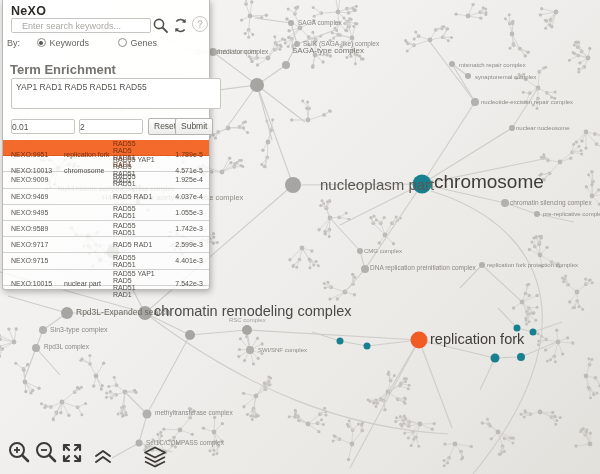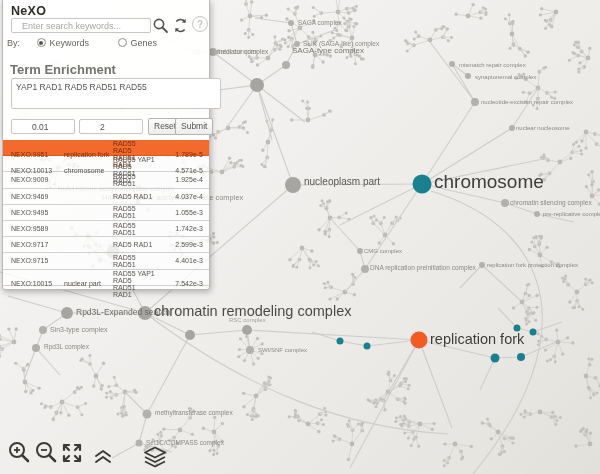--- a/index.html
+++ b/index.html
@@ -24,21 +24,21 @@
   .help-badge{position:absolute;top:16px;left:189px;width:16px;height:16px;border:1.5px solid #c9c7c3;
               border-radius:50%;color:#c9c7c3;font-size:10px;font-weight:bold;text-align:center;line-height:15px;}
   .by-row{position:absolute;left:4px;top:38px;font-size:9px;color:#66645f;}
   .radio{display:inline-block;width:9px;height:9px;border:1px solid #918f8b;border-radius:50%;
          vertical-align:-1px;margin:0 4px 0 14px;position:relative;background:#fff;}
   .radio.sel::after{content:"";position:absolute;left:1.5px;top:1.5px;width:4px;height:4px;border-radius:50%;background:#55534f;}
   .te-head{position:absolute;left:7px;top:62px;font-size:13px;color:#75736e;font-weight:bold;}
   .te-query{position:absolute;left:8px;top:78px;width:210px;height:31px;border:1px solid #c8c6c2;background:#fff;
             font-size:8.5px;color:#55534f;padding:3px 4px;resize:none;border-radius:2px;line-height:1.2;}
   .num-input{position:absolute;top:119px;height:15px;border:1px solid #c8c6c2;background:#fff;font-size:8.5px;
-             color:#55534f;padding:0 20px;border-radius:2px;}
+             color:#55534f;padding:0 0;border-radius:2px;}
   .btn{position:absolute;top:118px;height:17px;border:1px solid #b5b3af;border-radius:2px;font-size:8.5px;color:#55534f;
        background:linear-gradient(#fdfdfd,#ececea);padding:0 5px;line-height:15px;text-align:center;}
   .results{position:absolute;left:0;top:140px;width:100%;}
   .trow{display:grid;grid-template-columns:50px 46px 1fr 44px;column-gap:3px;align-items:center;
         height:16.2px;padding:0 6px 0 8px;border-bottom:1px solid rgba(175,173,169,0.55);
         font-size:7px;color:#55534f;}
   .trow .pv{text-align:right;}
   .trow.hl{background:#f4692c;border-bottom:1px solid #e05a1f;color:#73300f;}
   
   .tool{position:absolute;z-index:6;background:none;border:none;padding:0;cursor:pointer;}
@@ -1739,21 +1739,21 @@
       <circle cx="521" cy="357" r="4" fill="#19808f"></circle>
       <circle cx="517" cy="328" r="3.5" fill="#19808f"></circle>
       <circle cx="533" cy="332" r="3.5" fill="#19808f"></circle>
       <circle cx="422" cy="184" r="9.5" fill="#19808f"></circle>
       <circle cx="419" cy="340" r="8.5" fill="#f15c25"></circle>
     </svg>
 
   <span class="nlab dim" style="left:58px;top:186px;color:#939189;">NuA4 histone acetyltransferase complex</span>
   <span class="nlab dim" style="left:62px;top:194px;font-size:7.5px;color:#8d8b83;margin-left:40px;">H4/H2A histone acetyltransferase complex</span>
 
-  <span class="mlab" style="left:304px;top:177px;font-size:10px;color:#595752;">nucleoplasm part</span>
+  <span class="mlab" style="left:320px;top:177px;font-size:15px;color:#595752;">nucleoplasm part</span>
   <span class="mlab" style="left:434px;top:172px;font-size:19px;color:#3f3d39;">chromosome</span>
   <span class="mlab" style="left:430px;top:332px;font-size:14.5px;color:#3f3d39;">replication fork</span>
   <span class="mlab" style="left:154px;top:304px;font-size:14.5px;color:#4c4a46;">chromatin remodeling complex</span>
 
   <span class="nlab" style="left:298px;top:20px;">SAGA complex</span>
   <span class="nlab" style="left:303px;top:41px;">SLIK (SAGA-like) complex</span>
   <span class="nlab" style="left:192px;top:49px;color:#b2b0aa;">core mediator complex</span>
   <span class="nlab" style="left:217px;top:49px;color:#7f7d77;">mediator complex</span>
   <span class="nlab" style="left:292px;top:47px;font-size:8px;color:#77756f;">SAGA-type complex</span>
   <span class="nlab" style="left:459px;top:62px;font-size:6px;">mismatch repair complex</span>

